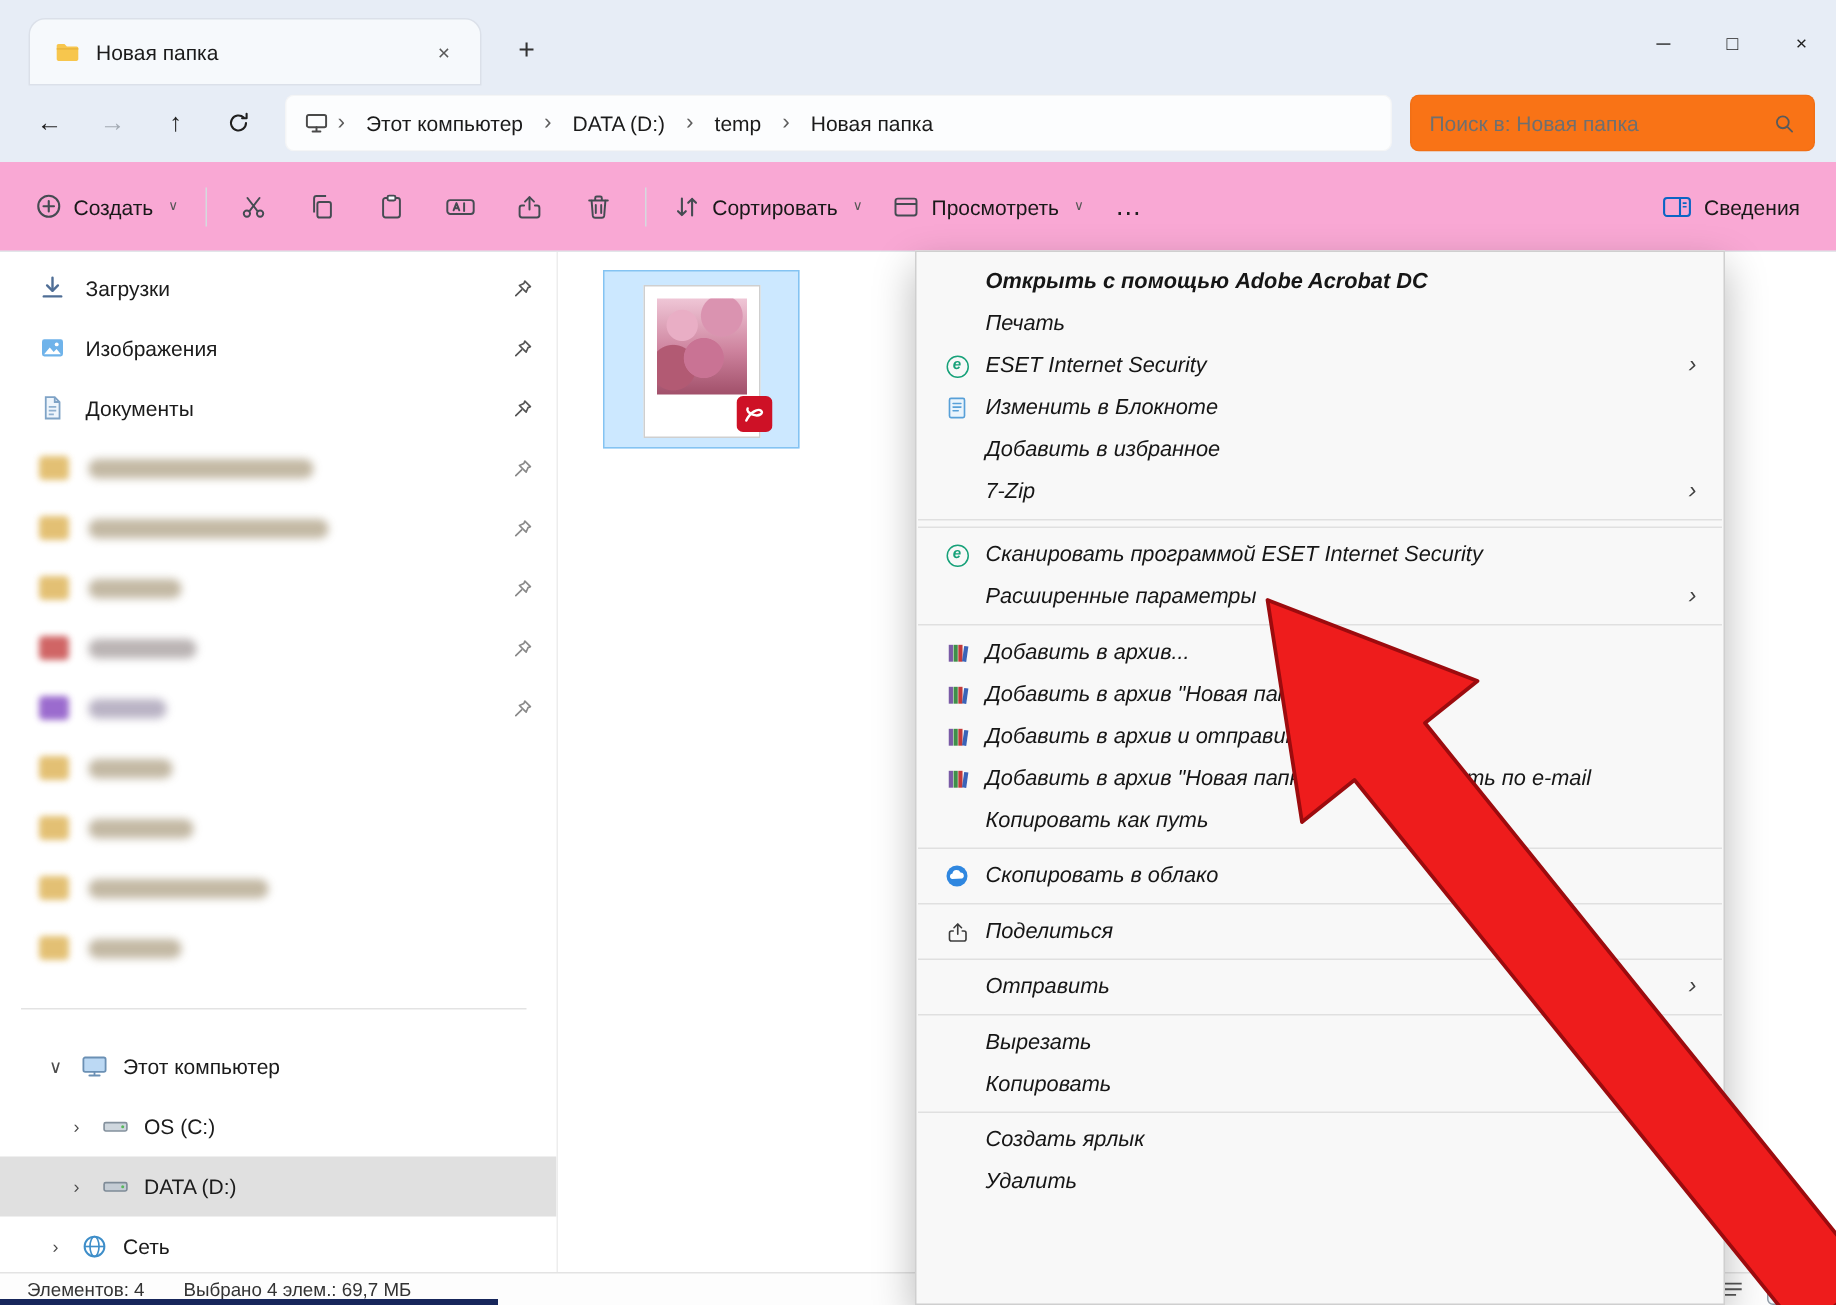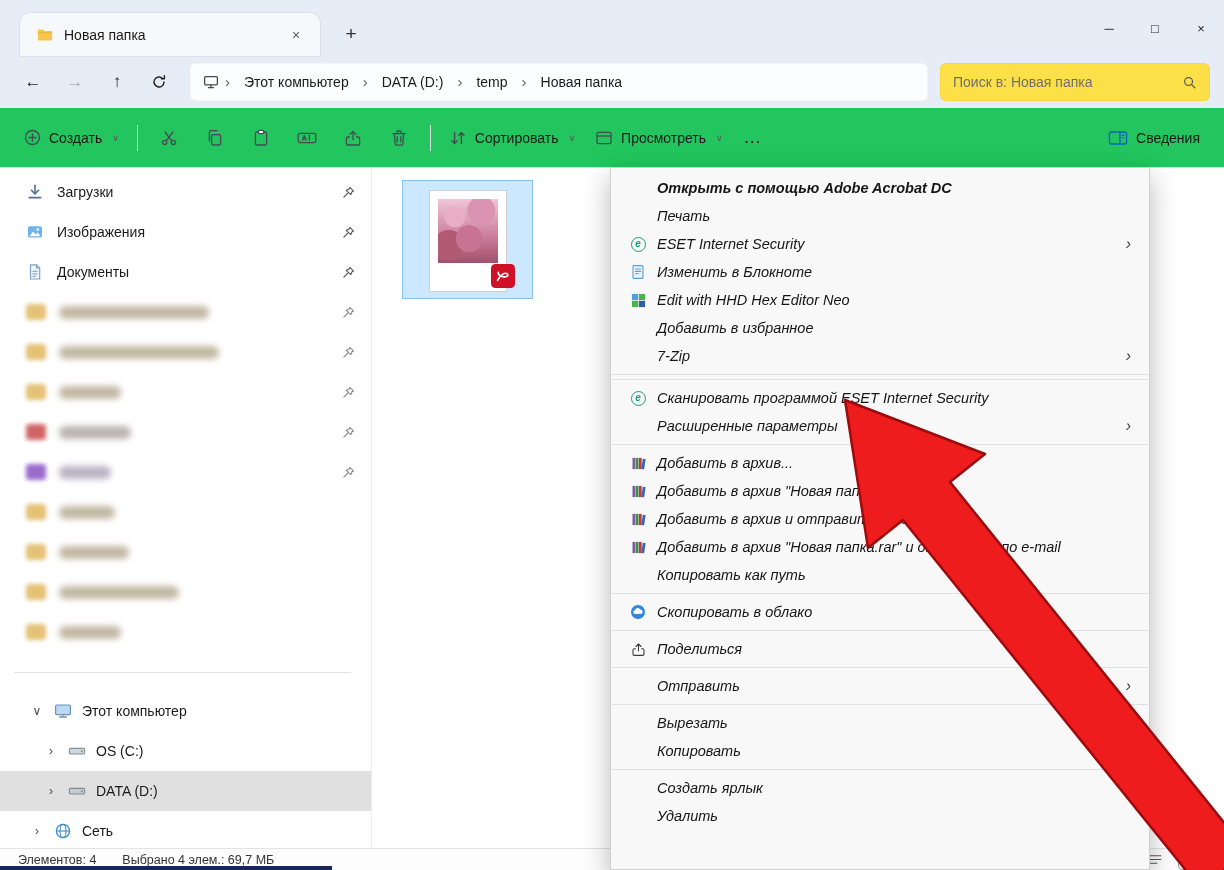--- a/index.html
+++ b/index.html
@@ -26,28 +26,28 @@
 
   
   .navbar { height:52px; background:#e7edf6; display:flex; align-items:center; padding:0 14px; gap:4px; }
   .navbtn { width:38px; height:34px; display:flex; align-items:center; justify-content:center; font-size:17px;
             border-radius:6px; color:#1f1f1f; }
   .navbtn.disabled { color:#a4abb4; }
   .breadcrumb { flex:1; height:38px; background:#fcfdfe; border-radius:6px; display:flex; align-items:center;
                 padding:0 12px; margin:0 8px; gap:2px; border:1px solid rgba(0,0,0,0.03); }
   .crumb { font-size:14px; padding:4px 8px; border-radius:4px; white-space:nowrap; }
   .crumb-chev { font-size:15px; color:#5d5d5d; padding:0 4px 2px 4px; }
-  .searchbox { width:270px; height:38px; background:#fde047; border-radius:6px; display:flex; align-items:center;
+  .searchbox { width:270px; height:38px; background:#f97316; border-radius:6px; display:flex; align-items:center;
                padding:0 12px; gap:8px; border:1px solid rgba(0,0,0,0.03); }
   .searchbox input { flex:1; border:none; outline:none; background:transparent; font-size:14px;
                      font-family:inherit; color:#1b1b1b; }
   .searchbox input::placeholder { color:#6f6f6f; }
 
   
-  .toolbar { height:60px; background:#22c55e; border-bottom:1px solid #e2e5e9; display:flex; align-items:center;
+  .toolbar { height:60px; background:#f9a8d4; border-bottom:1px solid #e2e5e9; display:flex; align-items:center;
              padding:0 14px; }
   .tbtn { display:flex; align-items:center; gap:8px; padding:8px 10px; border-radius:5px; font-size:14px; color:#191919; }
   .tbtn .chev { font-size:9px; color:#555; margin-left:2px; }
   .ibtn { width:46px; height:38px; display:flex; align-items:center; justify-content:center; border-radius:5px; }
   .tsep { width:1px; height:26px; background:#d6dade; margin:0 8px; }
   .tspacer { flex:1; }
   .more-btn { width:40px; height:38px; display:flex; align-items:center; justify-content:center; font-size:18px;
               color:#1f1f1f; border-radius:5px; letter-spacing:1px; }
 
   
@@ -497,31 +497,20 @@
   <div class="mi">
     <span class="mi-icon">
       <svg width="16" height="16" viewBox="0 0 16 16">
           <rect x="3" y="1.6" width="10" height="12.8" rx="1" fill="#eaf4fc" stroke="#58a0d8" stroke-width="1.1"></rect>
           <path d="M5.4 5h5.2M5.4 7.4h5.2M5.4 9.8h3.4" stroke="#58a0d8" stroke-width="1.1" stroke-linecap="round"></path>
         </svg>
     </span>
     <span class="mi-label">Изменить в Блокноте</span>
   </div>
   <div class="mi">
-    <span class="mi-icon">
-      <svg width="15" height="15" viewBox="0 0 16 16">
-          <rect x="1" y="1" width="6.6" height="6.6" fill="#4aa3df"></rect>
-          <rect x="8.4" y="1" width="6.6" height="6.6" fill="#43b649"></rect>
-          <rect x="1" y="8.4" width="6.6" height="6.6" fill="#43b649"></rect>
-          <rect x="8.4" y="8.4" width="6.6" height="6.6" fill="#2b5fa5"></rect>
-        </svg>
-    </span>
-    <span class="mi-label">Edit with HHD Hex Editor Neo</span>
-  </div>
-  <div class="mi">
     <span class="mi-icon"></span>
     <span class="mi-label">Добавить в избранное</span>
   </div>
   <div class="mi">
     <span class="mi-icon"></span>
     <span class="mi-label">7-Zip</span>
     <span class="mi-chev">›</span>
   </div>
   <div class="msep"></div>
   <div class="msep"></div>

